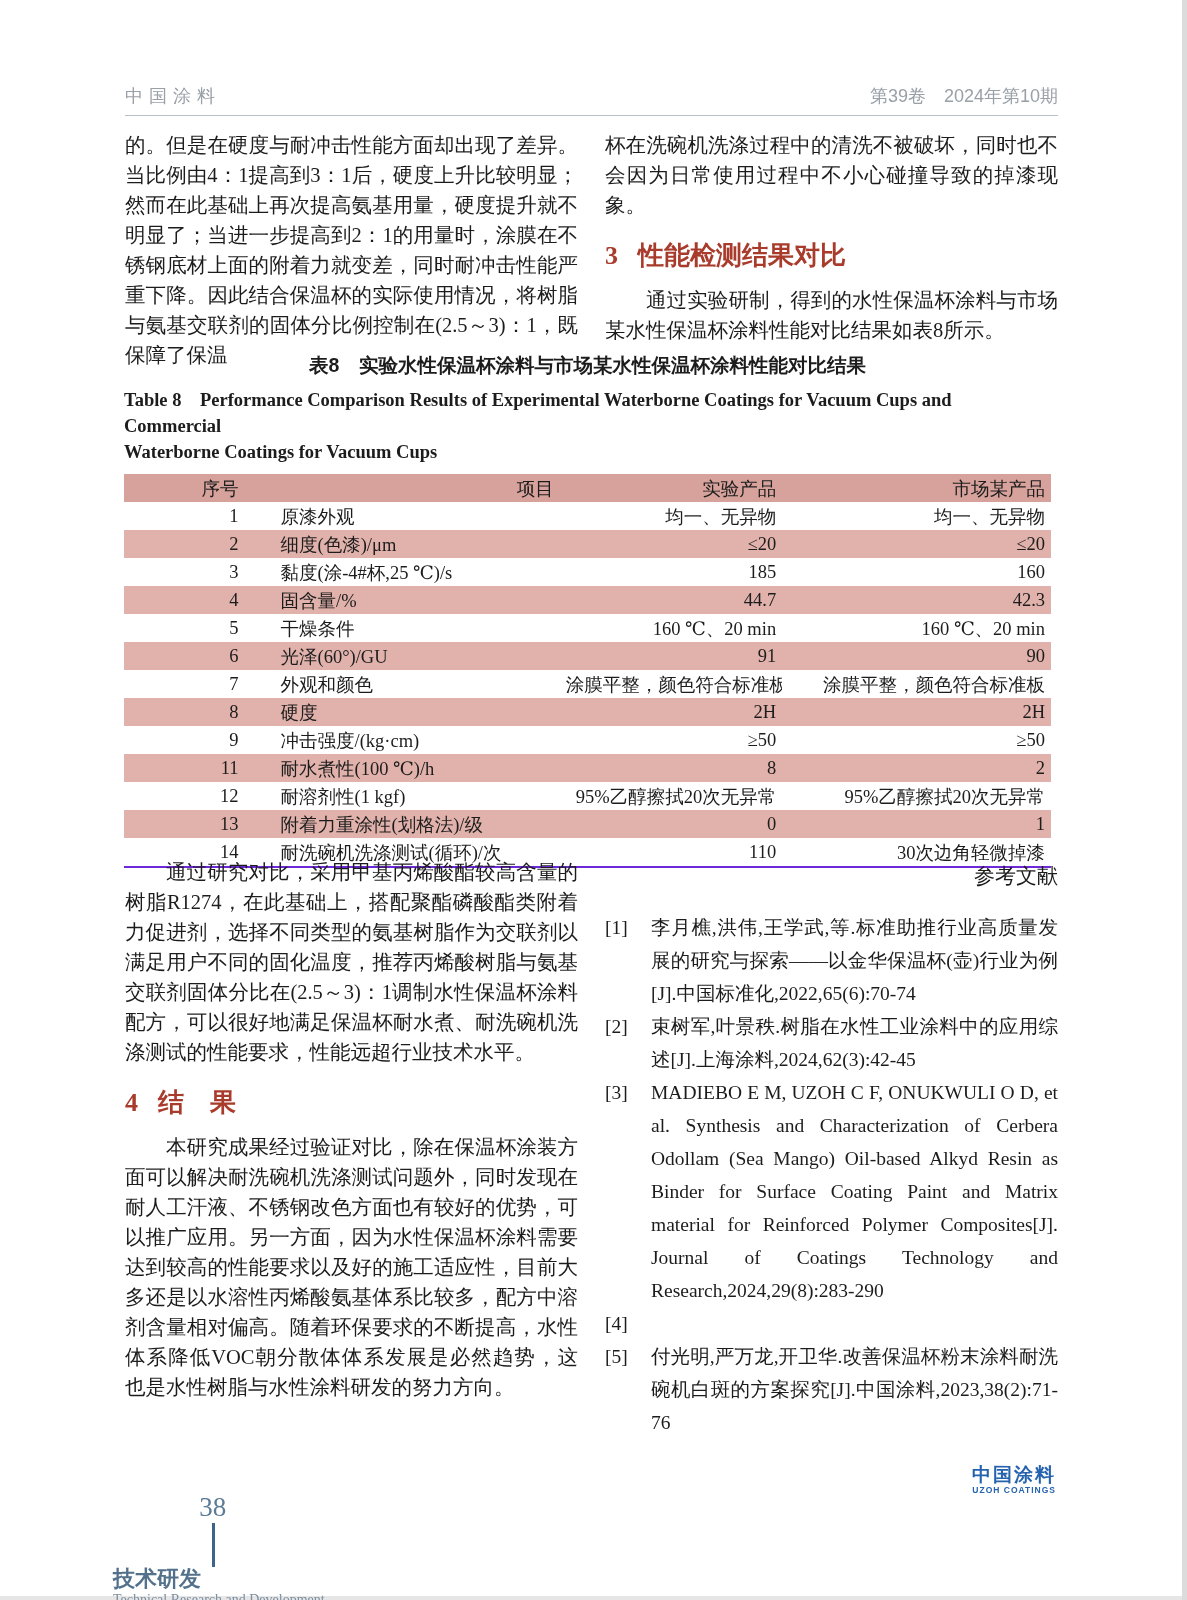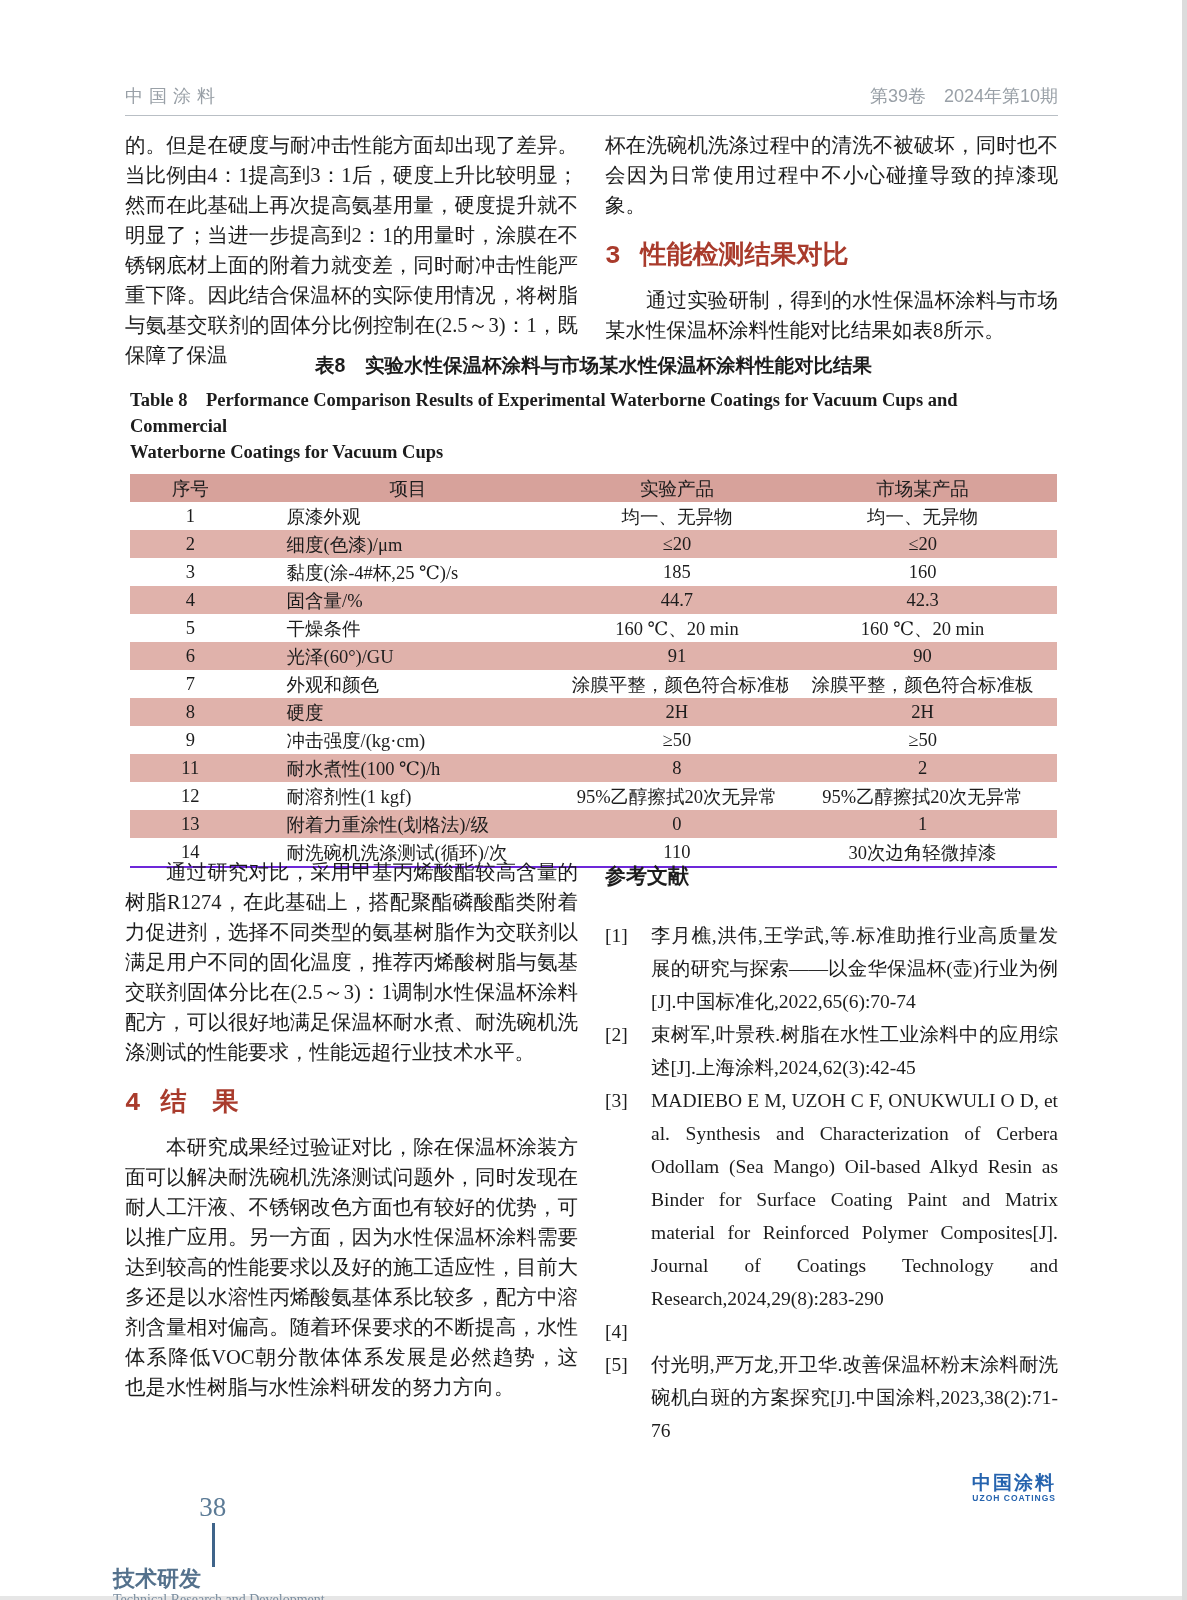--- a/index.html
+++ b/index.html
@@ -23,51 +23,51 @@
   .running-head .journal{letter-spacing:6px;}
   
   .colwrap{position:absolute;left:125px;width:933px;display:flex;gap:27px;}
   .colwrap.top{top:130px;}
   .colwrap.bottom{top:857px;}
   .col{width:453px;font-size:20.5px;line-height:30px;text-align:justify;}
   .para-indent{text-indent:2em;}
   p{margin:0;}
   
   .sec-heading{
-    font-family:Liberation Mono, monospace;
+    font-family:Liberation Serif, serif;
     color:#a93b2c;font-weight:bold;font-size:26px;line-height:30px;
     margin:21px 0 14px 0;text-align:left;text-indent:0;
   }
   .sec-heading .sec-num{margin-right:20px;}
   
-  .table-block{position:absolute;left:130px;top:352px;width:927px;}
+  .table-block{position:absolute;left:124px;top:352px;width:927px;}
   .tcap-zh{
     font-family:"Liberation Sans","DejaVu Sans",sans-serif;
     font-weight:bold;font-size:19.5px;text-align:center;margin-bottom:8px;
   }
   .tcap-en{
     font-weight:bold;font-size:18.5px;line-height:26px;margin-bottom:9px;
   }
   table.perf{
     width:100%;border-collapse:collapse;table-layout:fixed;
     font-size:18.5px;
   }
   table.perf th,table.perf td{
-    font-weight:normal;padding:0 6px;height:28px;text-align:center;
+    font-weight:normal;padding:0 6px;height:28px;text-align:right;
     overflow:hidden;white-space:nowrap;
   }
   table.perf td.item{text-align:left;padding-left:36px;}
   table.perf thead tr{background:#d7a29b;}
   table.perf tbody tr:nth-child(even){background:#e0b2ab;}
   table.perf tbody tr:nth-child(odd){background:#ffffff;}
   table.perf tbody tr:last-child{border-bottom:2px solid #6d28d9;}
   
   .ref-title{
     font-family:"Liberation Sans","DejaVu Sans",sans-serif;
-    font-weight:bold;font-size:21px;text-align:left;margin:4px 0 28px 0;text-indent:0;
+    font-weight:normal;font-size:21px;text-align:right;margin:4px 0 20px 0;text-indent:0;
   }
   .ref-list{margin:0;padding:0;list-style:none;font-size:19.5px;line-height:33px;}
   .ref-item{display:flex;gap:12px;text-align:justify;}
   .ref-num{flex:0 0 34px;}
   .ref-text{flex:1;}
   
   .logo{
     margin-top:26px;text-align:right;padding-right:2px;
     font-family:"Liberation Sans","DejaVu Sans",sans-serif;color:#2563ae;
   }

